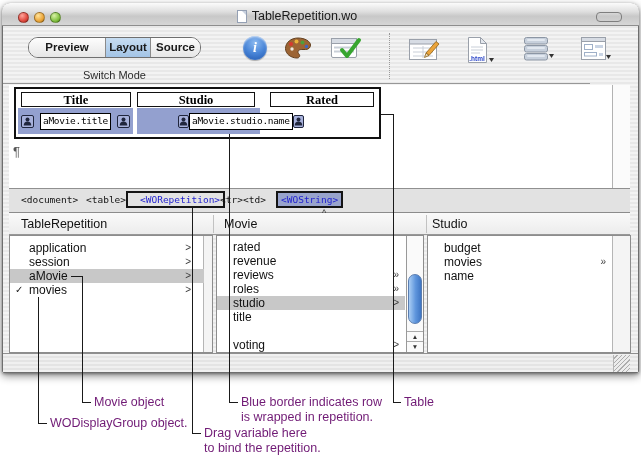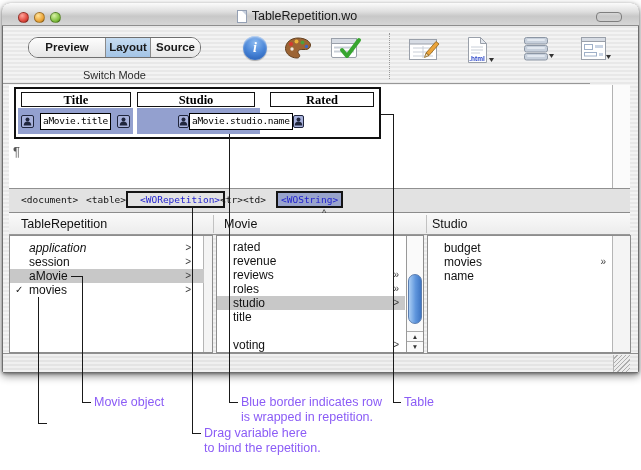--- a/index.html
+++ b/index.html
@@ -78,21 +78,21 @@
 
   
   .bottomstrip{position:absolute;left:3px;top:353px;width:635px;height:19px;border-top:1px solid #8f8f8f;box-sizing:border-box;
     background:repeating-linear-gradient(180deg,#f0f0f0 0 2px,#e4e4e4 2px 4px);}
   .grip{position:absolute;left:610px;top:1px;width:17px;height:17px;
     background:repeating-linear-gradient(135deg,#ececec 0 2px,#adadad 2px 3px);border-left:1px solid #b5b5b5;box-sizing:border-box;}
 
   
   .v{position:absolute;width:1px;background:#1a1a1a;z-index:60;}
   .h{position:absolute;height:1px;background:#1a1a1a;z-index:60;}
-  .ann{position:absolute;font-size:12.5px;color:#8b5cf6;line-height:14.5px;white-space:nowrap;z-index:60;}
+  .ann{position:absolute;font-size:12.5px;color:#701a75;line-height:14.5px;white-space:nowrap;z-index:60;}
 
   svg{display:block;}
 </style>
 </head>
 <body>
 
 <div class="stage">
 
   <div class="window"></div>
 
@@ -264,21 +264,21 @@
     <span class="scroll-hint">^</span>
     <span class="bh-title" style="left:12px;">TableRepetition</span>
     <span class="bh-title" style="left:215px;">Movie</span>
     <span class="bh-title" style="left:423px;">Studio</span>
     <span class="bh-div" style="left:204px;"></span>
     <span class="bh-div" style="left:417px;"></span>
   </div>
 
   <div class="bcol" style="left:9px;width:204px;">
     <div class="btrack" style="width:8px;"></div>
-    <div class="row" style="top:5px;width:194px;font-style:italic;">
+    <div class="row" style="top:5px;width:194px;">
       <span class="txt" style="left:19px;">application</span>
       <span class="chev" style="right:13px;">&gt;</span>
     </div>
     <div class="row" style="top:19px;width:194px;">
       <span class="txt" style="left:19px;">session</span>
       <span class="chev" style="right:13px;">&gt;</span>
     </div>
     <div class="row sel" style="top:33px;width:194px;">
       <span class="txt" style="left:19px;">aMovie</span>
       <span class="chev" style="right:13px;">&gt;</span>
@@ -351,20 +351,21 @@
   <div class="v" style="left:192px;top:208px;height:225px;"></div>
   <div class="h" style="left:192px;top:433px;width:9px;"></div>
 
   <div class="v" style="left:229px;top:134px;height:268px;"></div>
   <div class="h" style="left:229px;top:402px;width:9px;"></div>
 
   <div class="h" style="left:381px;top:114px;width:13px;"></div>
   <div class="v" style="left:393px;top:114px;height:288px;"></div>
   <div class="h" style="left:393px;top:402px;width:8px;"></div>
 
+  <div class="ann" style="left:50px;top:416px;">WODisplayGroup object.</div>
   <div class="ann" style="left:94px;top:395px;">Movie object</div>
   <div class="ann" style="left:204px;top:426px;">Drag variable here</div>
   <div class="ann" style="left:204px;top:441px;">to bind the repetition.</div>
   <div class="ann" style="left:241px;top:395px;">Blue border indicates row</div>
   <div class="ann" style="left:241px;top:410px;">is wrapped in repetition.</div>
   <div class="ann" style="left:404px;top:395px;">Table</div>
 
 </div>
 
 </body></html>

